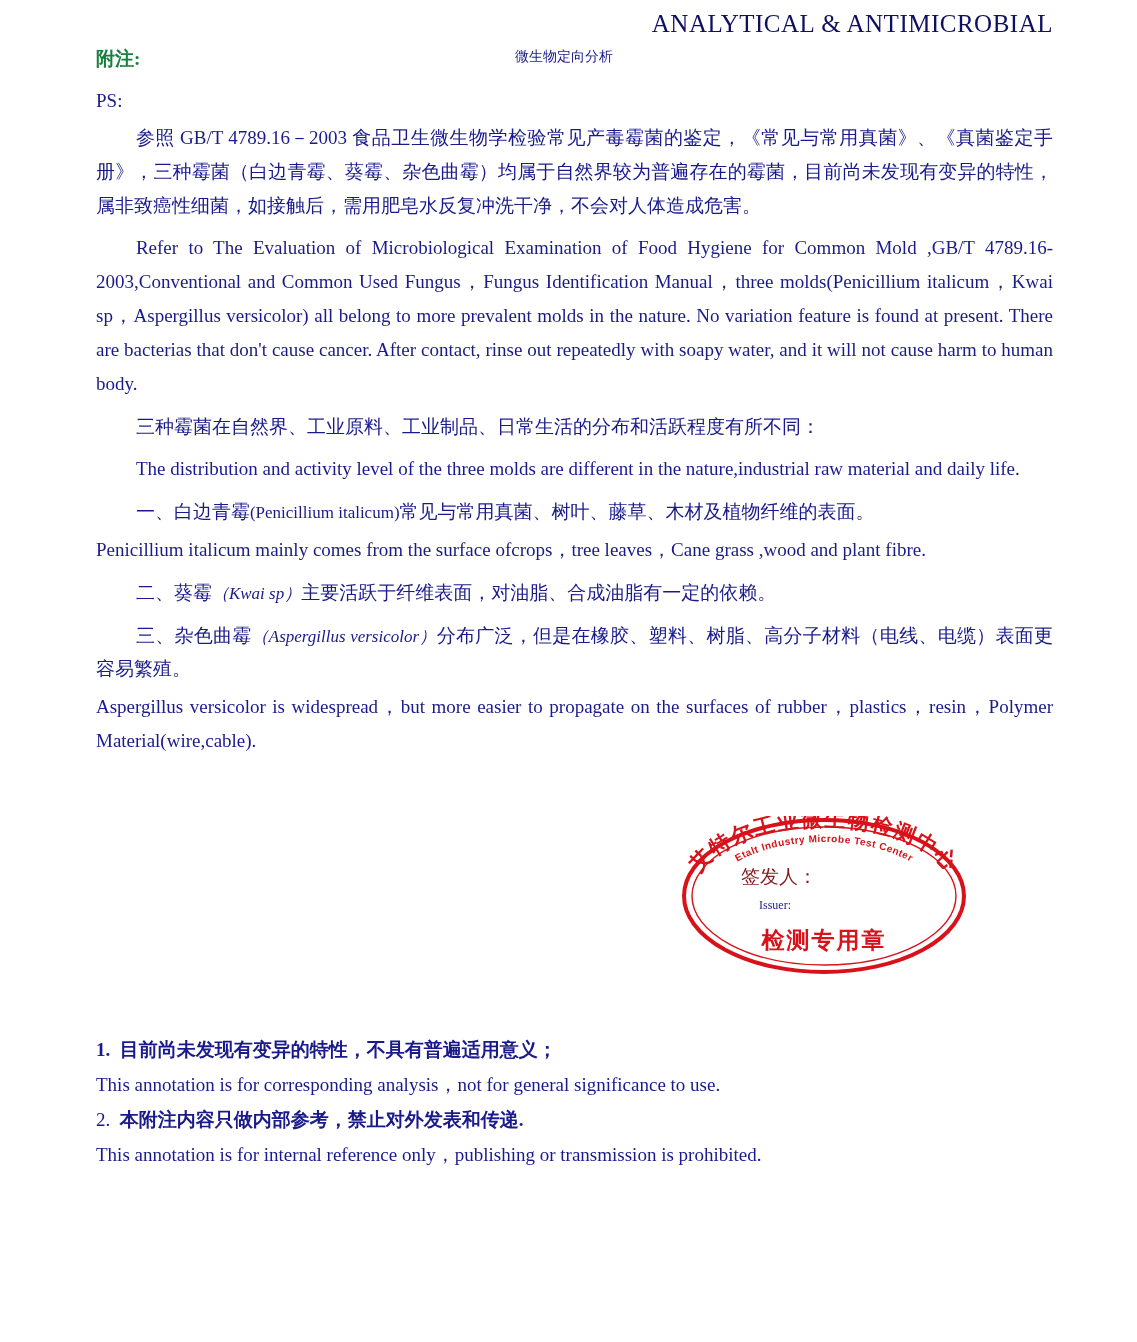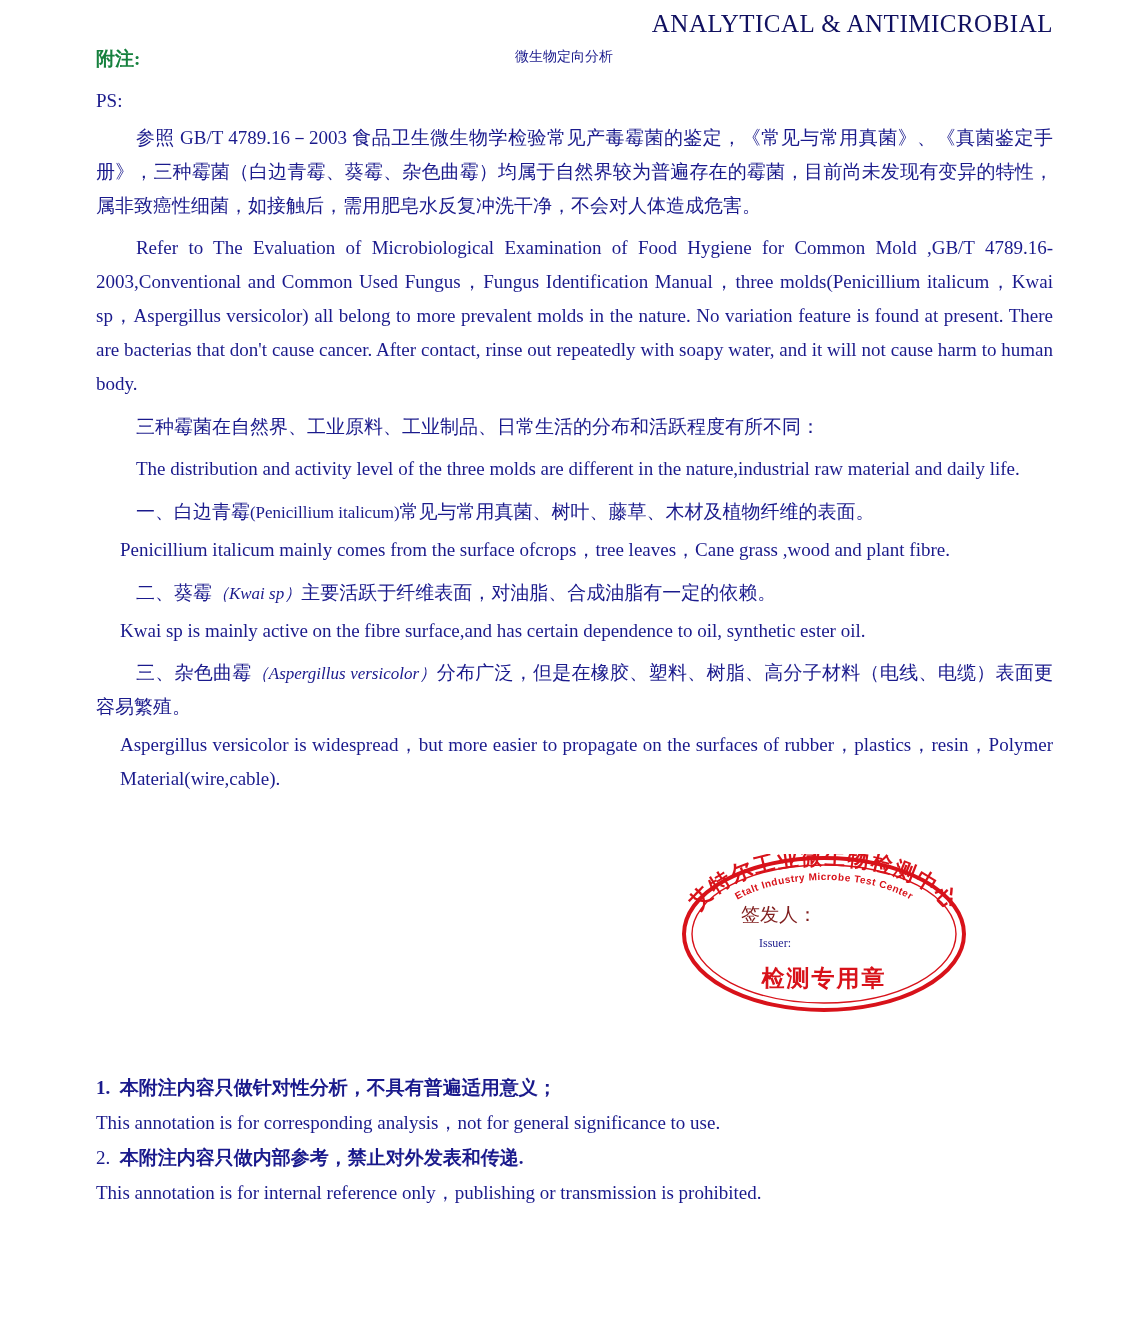--- a/index.html
+++ b/index.html
@@ -64,21 +64,20 @@
     margin: 9px 0 0 0;
     text-align: justify;
     text-justify: inter-ideograph;
     color: #1a1a8c;
   }
   p.indent {
     text-indent: 2.1em;
   }
   p.tight {
     margin-top: 4px;
-    margin-left: 24px;
   }
   .en {
     font-family: "Liberation Serif", serif;
   }
   .ital {
     font-style: italic;
   }
   .small-inline {
     font-size: 17px;
   }
@@ -150,21 +149,20 @@
   <p class="para indent">三种霉菌在自然界、工业原料、工业制品、日常生活的分布和活跃程度有所不同：</p>
 
   <p class="para indent">The distribution and activity level of the three molds are different in the nature,industrial raw material and daily life.</p>
 
   <p class="para indent"><span>一、白边青霉</span><span class="en small-inline">(Penicillium italicum)</span><span>常见与常用真菌、树叶、藤草、木材及植物纤维的表面。</span></p>
 
   <p class="para tight">Penicillium italicum mainly comes from the surface ofcrops，tree leaves，Cane grass ,wood and plant fibre.</p>
 
   <p class="para indent"><span>二、葵霉</span><span class="en ital small-inline">（Kwai sp）</span><span>主要活跃于纤维表面，对油脂、合成油脂有一定的依赖。</span></p>
 
-  <p class="para tight">Kwai sp is mainly active on the fibre surface,and has certain dependence to oil, synthetic ester oil.</p>
 
   <p class="para indent"><span>三、杂色曲霉</span><span class="en ital small-inline">（Aspergillus versicolor）</span><span>分布广泛，但是在橡胶、塑料、树脂、高分子材料（电线、电缆）表面更容易繁殖。</span></p>
 
   <p class="para tight">Aspergillus versicolor is widespread，but more easier to propagate on the surfaces of rubber，plastics，resin，Polymer Material(wire,cable).</p>
 
   <div class="sign-area">
     <span class="signer">签发人：</span>
     <span class="signer-en">Issuer:</span>
 
     <div class="stamp">
@@ -180,19 +178,19 @@
         </text>
         <text font-family="'Liberation Sans', sans-serif" font-size="10" font-weight="bold" fill="#d8121a" letter-spacing="0.5">
           <textPath href="#arcTopInner" startOffset="50%" text-anchor="middle">Etalt  Industry  Microbe  Test  Center</textPath>
         </text>
         <text x="150" y="132" font-family="'Liberation Serif', serif" font-size="23" font-weight="bold" fill="#d8121a" text-anchor="middle" letter-spacing="2">检测专用章</text>
       </svg>
     </div>
   </div>
 
   <div class="footer-notes">
-    <p class="note-line"><span class="note-num">1.</span>&nbsp;&nbsp;<span class="note-cn">本附注内容只做针对性分析，不具有普遍适用意义；</span></p>
+    <p class="note-line"><span class="note-num">1.</span>&nbsp;&nbsp;<span class="note-cn">目前尚未发现有变异的特性，不具有普遍适用意义；</span></p>
     <p class="note-line">This annotation is for corresponding analysis，not for general significance to use.</p>
     <p class="note-line"><span class="note-num-plain">2.</span>&nbsp;&nbsp;<span class="note-cn">本附注内容只做内部参考，禁止对外发表和传递.</span></p>
     <p class="note-line">This annotation is for internal reference only，publishing or transmission is prohibited.</p>
   </div>
 
 </div>
 
 </body></html>

